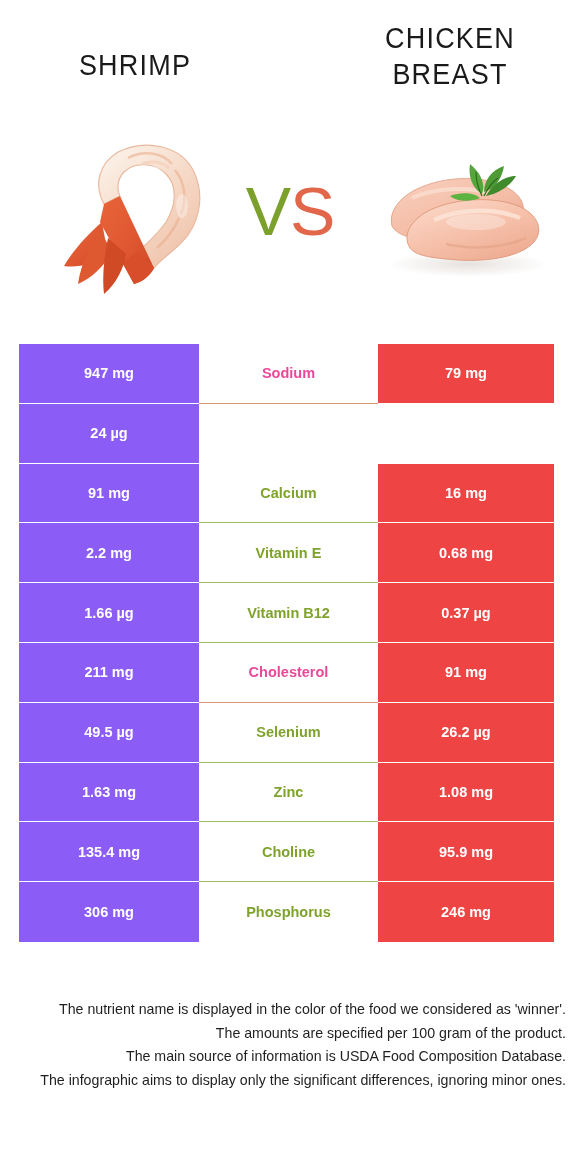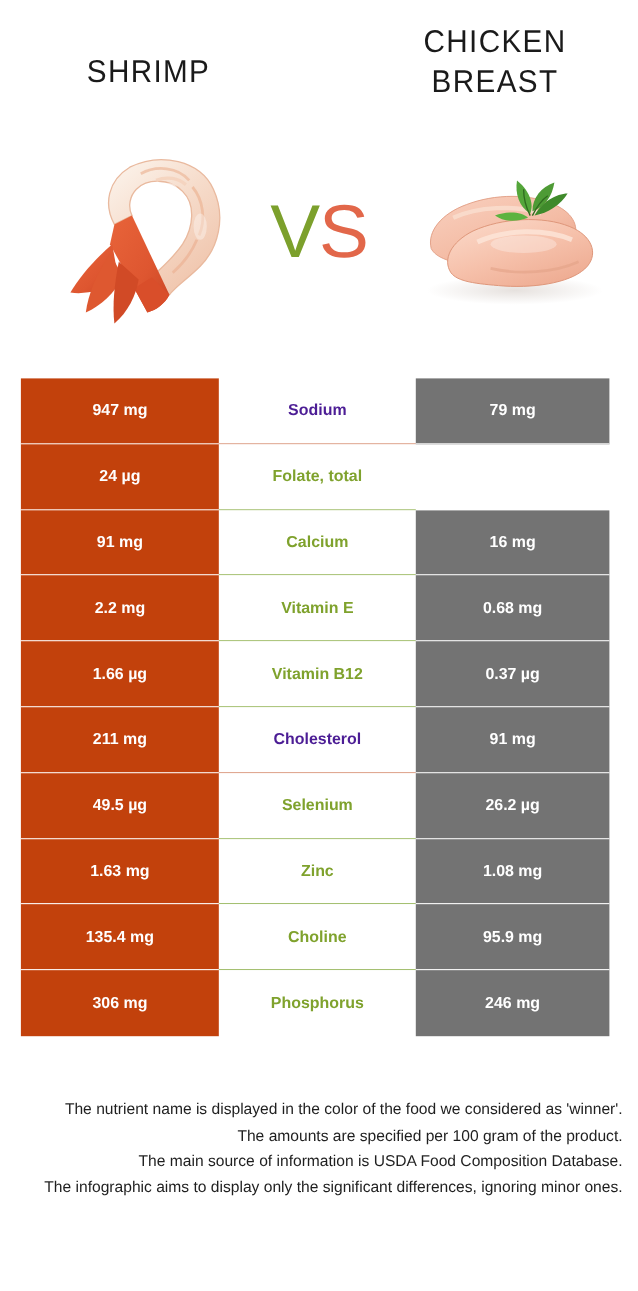--- a/index.html
+++ b/index.html
@@ -96,42 +96,42 @@
   .cell {
     display: flex;
     align-items: center;
     justify-content: center;
     font-size: 14.5px;
     font-weight: 600;
     box-sizing: border-box;
   }
   .cell-left {
     width: 180px;
-    background: #c2410c;
+    background: #8b5cf6;
     color: #ffffff;
     border-bottom: 1.5px solid #ffffff;
   }
   .cell-mid {
     width: 179px;
     background: #ffffff;
     font-size: 14.5px;
     font-weight: 600;
   }
   .cell-right {
     width: 176px;
-    background: #737373;
+    background: #ef4444;
     color: #ffffff;
     border-bottom: 1.5px solid #ffffff;
   }
   .row:last-child .cell-left,
   .row:last-child .cell-right {
     border-bottom: none;
   }
   .cell-mid.win-green { color: #7FA22D; border-bottom: 1px solid #9CBA63; }
-  .cell-mid.win-orange { color: #4c1d95; border-bottom: 1px solid #D99479; }
+  .cell-mid.win-orange { color: #ec4899; border-bottom: 1px solid #D99479; }
   .row:last-child .cell-mid { border-bottom: none; }
 
   
   .footnote {
     position: absolute;
     left: 14px;
     top: 998px;
     width: 552px;
     text-align: right;
     font-family: "Liberation Sans", sans-serif;
@@ -236,21 +236,20 @@
 
 <div class="table">
 
 <div class="row">
       <div class="cell cell-left">947 mg</div>
       <div class="cell cell-mid win-orange">Sodium</div>
       <div class="cell cell-right">79 mg</div>
     </div>
     <div class="row">
       <div class="cell cell-left">24 µg</div>
-      <div class="cell cell-mid win-green">Folate, total</div>
     </div>
     <div class="row">
       <div class="cell cell-left">91 mg</div>
       <div class="cell cell-mid win-green">Calcium</div>
       <div class="cell cell-right">16 mg</div>
     </div>
     <div class="row">
       <div class="cell cell-left">2.2 mg</div>
       <div class="cell cell-mid win-green">Vitamin E</div>
       <div class="cell cell-right">0.68 mg</div>

